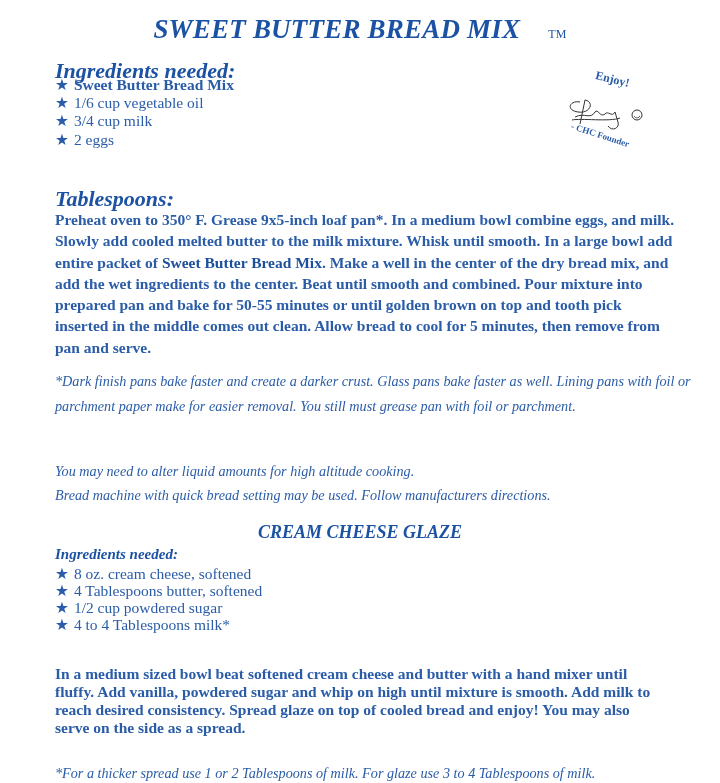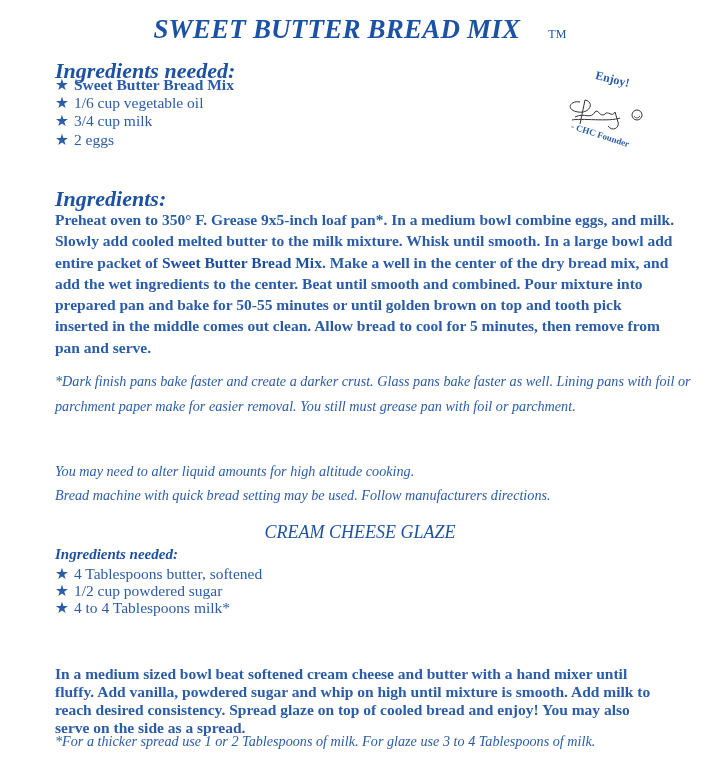--- a/index.html
+++ b/index.html
@@ -7,21 +7,21 @@
          font-family:"Liberation Serif","DejaVu Serif",serif; color:#2a5ca8; }
   .title { position:absolute; left:0; width:720px; top:14px; text-align:center;
            font-size:27px; font-weight:bold; font-style:italic; color:#1c52a3; letter-spacing:0.2px; }
   .title .tm { font-size:12px; font-style:normal; font-weight:normal; vertical-align:baseline;margin-left:28px; }
   .h2 { position:absolute; left:55px; font-size:22px; font-weight:bold; font-style:italic; color:#1c52a3; }
   .list { position:absolute; left:55px; margin:0; padding:0; list-style:none; font-size:15.5px; line-height:18.2px; }
   .list li .star { margin-right:5px; }
   .para { position:absolute; left:55px; width:620px; margin:0; font-size:15.5px; line-height:21.3px;font-weight:bold; }
   .para b { color:#1c4f9c; }
   .note { position:absolute; left:55px; width:640px; margin:0; font-size:14.2px; font-style:italic; line-height:25px; }
-  .h3 { position:absolute; left:0; width:720px; text-align:center; top:522px; font-size:18px; font-weight:normal; font-style:italic; color:#1c52a3; }
+  .h3 { position:absolute; left:0; width:720px; text-align:center; top:522px; font-size:18px; font-weight:bold; font-style:italic; color:#1c52a3; }
   .h4 { position:absolute; left:55px; top:546px; font-size:15px; font-weight:bold; font-style:italic; color:#1c52a3; }
   .sig { position:absolute; left:550px; top:62px; width:120px; height:100px; }
   .sig .enjoy { position:absolute; left:45px; top:10px; font-size:12px; font-weight:bold; transform:rotate(14deg); }
   .sig .founder { position:absolute; left:20px; top:68px; font-size:9px; font-weight:bold; transform:rotate(18deg); white-space:nowrap; }
 </style>
 </head>
 <body>
 
 <div class="title"><span>SWEET BUTTER BREAD MIX</span><span class="tm">TM</span></div>
 
@@ -36,29 +36,30 @@
 </div>
 
 <div class="h2" style="top:58px">Ingredients needed:</div>
 <ul class="list" style="top:76px">
   <li><span class="star">★</span><b>Sweet Butter Bread Mix</b></li>
   <li><span class="star">★</span><span>1/6 cup vegetable oil</span></li>
   <li><span class="star">★</span><span>3/4 cup milk</span></li>
   <li><span class="star">★</span><span>2 eggs</span></li>
 </ul>
 
-<div class="h2" style="top:186px">Ingredients:</div>
+<div class="h2" style="top:186px">Tablespoons:</div>
 <p class="para" style="top:209px"><span>Preheat oven to 350° F. Grease 9x5-inch loaf pan*. In a medium bowl combine eggs, and milk. Slowly add cooled melted butter to the milk mixture. Whisk until smooth. In a large bowl add entire packet of </span><b>Sweet Butter Bread Mix</b><span>. Make a well in the center of the dry bread mix, and add the wet ingredients to the center. Beat until smooth and combined. Pour mixture into prepared pan and bake for 50-55 minutes or until golden brown on top and tooth pick inserted in the middle comes out clean. Allow bread to cool for 5 minutes, then remove from pan and serve.</span></p>
 
 <p class="note" style="top:369px">*Dark finish pans bake faster and create a darker crust. Glass pans bake faster as well. Lining pans with foil or parchment paper make for easier removal. You still must grease pan with foil or parchment.</p>
 <p class="note" style="top:459px;line-height:24px">You may need to alter liquid amounts for high altitude cooking.</p>
 <p class="note" style="top:483px;line-height:24px">Bread machine with quick bread setting may be used. Follow manufacturers directions.</p>
 
 <div class="h3">CREAM CHEESE GLAZE</div>
 <div class="h4">Ingredients needed:</div>
 <ul class="list" style="top:565px;line-height:17px">
+  <li><span class="star">★</span><span>8 oz. cream cheese, softened</span></li>
   <li><span class="star">★</span><span>4 Tablespoons butter, softened</span></li>
   <li><span class="star">★</span><span>1/2 cup powdered sugar</span></li>
   <li><span class="star">★</span><span>4 to 4 Tablespoons milk*</span></li>
 </ul>
 
 <p class="para" style="top:665px;line-height:18px;width:600px">In a medium sized bowl beat softened cream cheese and butter with a hand mixer until fluffy. Add vanilla, powdered sugar and whip on high until mixture is smooth. Add milk to reach desired consistency. Spread glaze on top of cooled bread and enjoy! You may also serve on the side as a spread.</p>
-<p class="note" style="top:731px;line-height:20px">*For a thicker spread use 1 or 2 Tablespoons of milk. For glaze use 3 to 4 Tablespoons of milk.</p>
+<p class="note" style="top:763px;line-height:20px">*For a thicker spread use 1 or 2 Tablespoons of milk. For glaze use 3 to 4 Tablespoons of milk.</p>
 
 </body></html>

